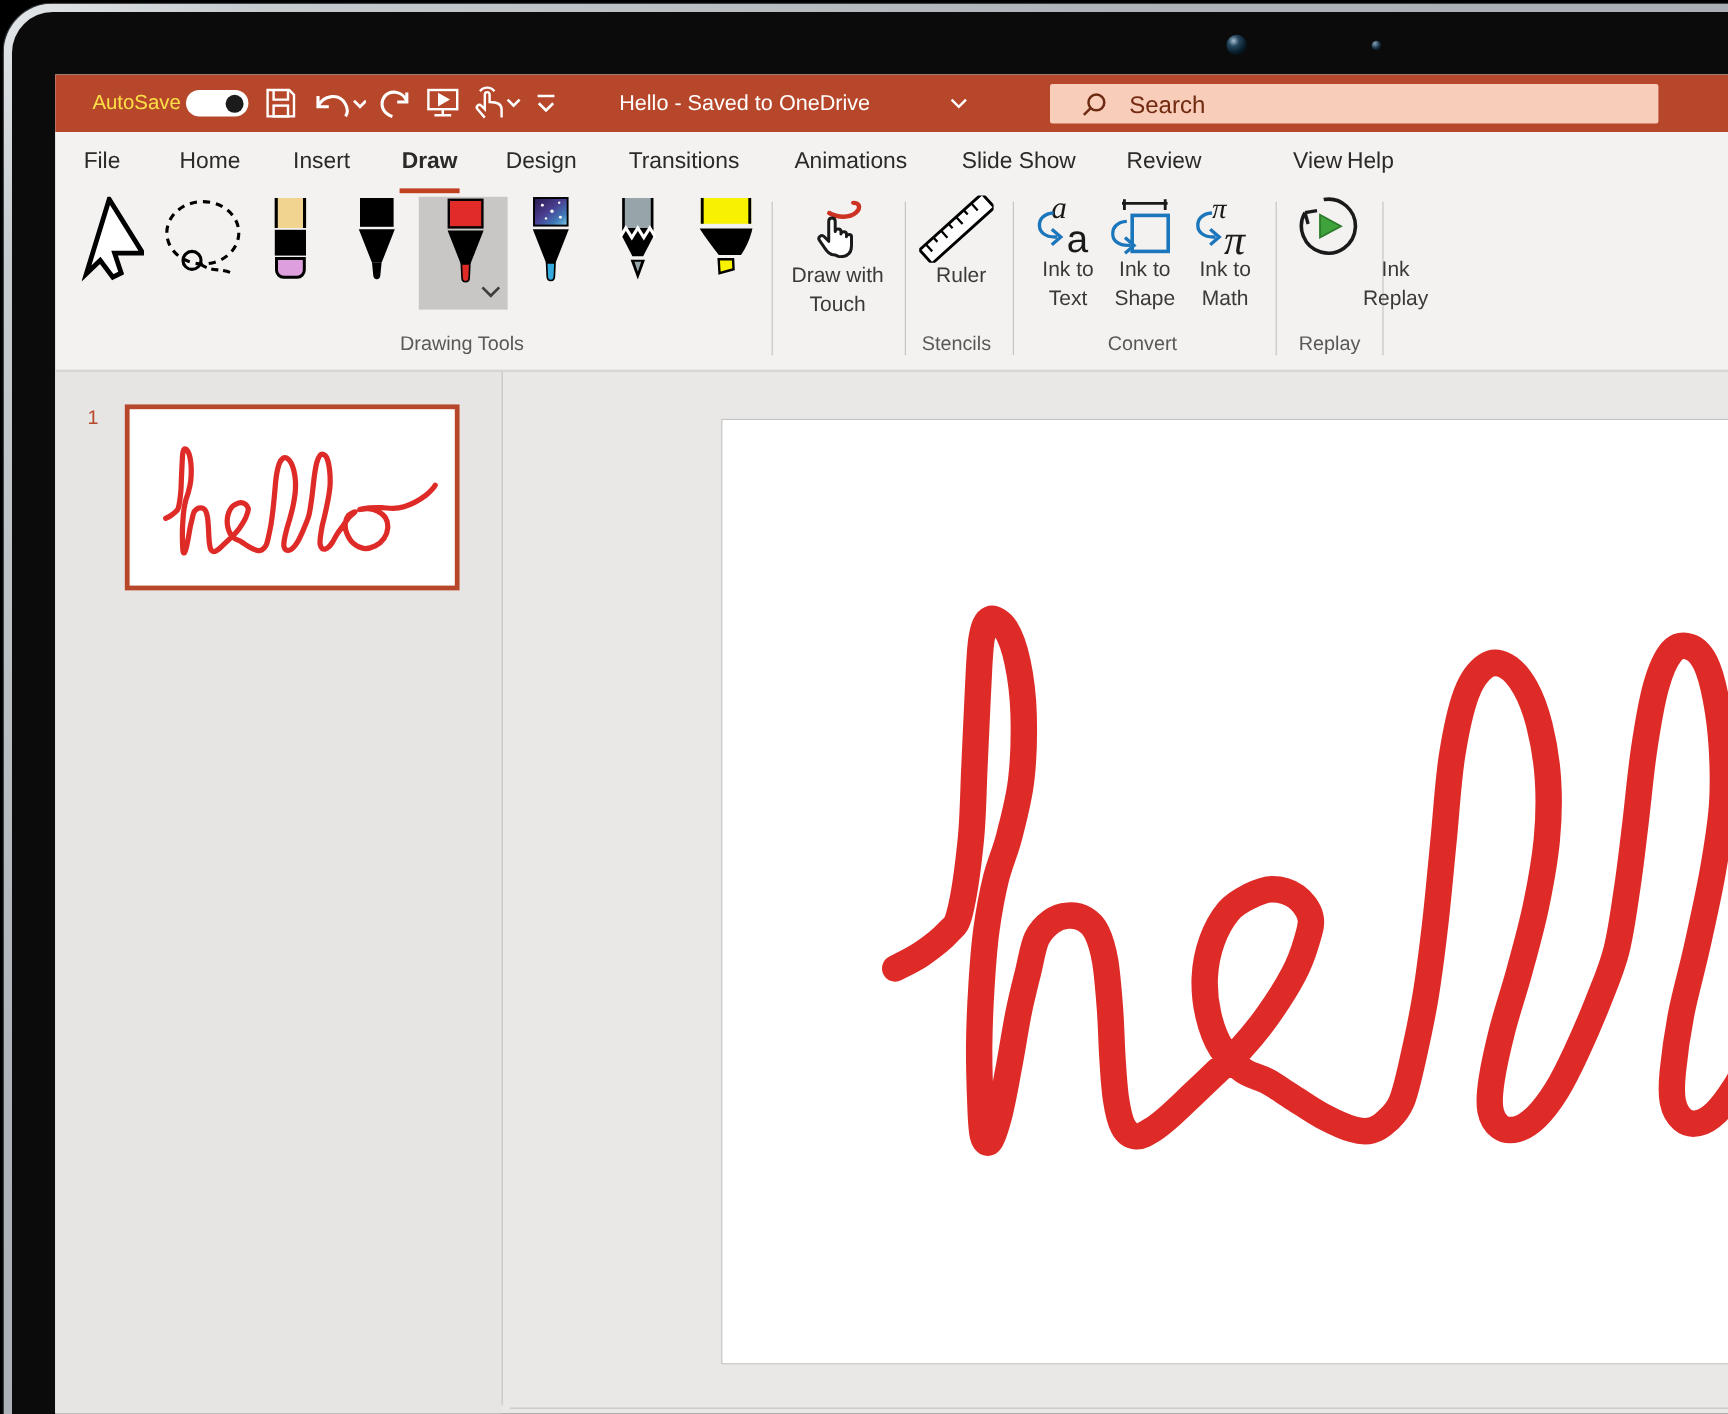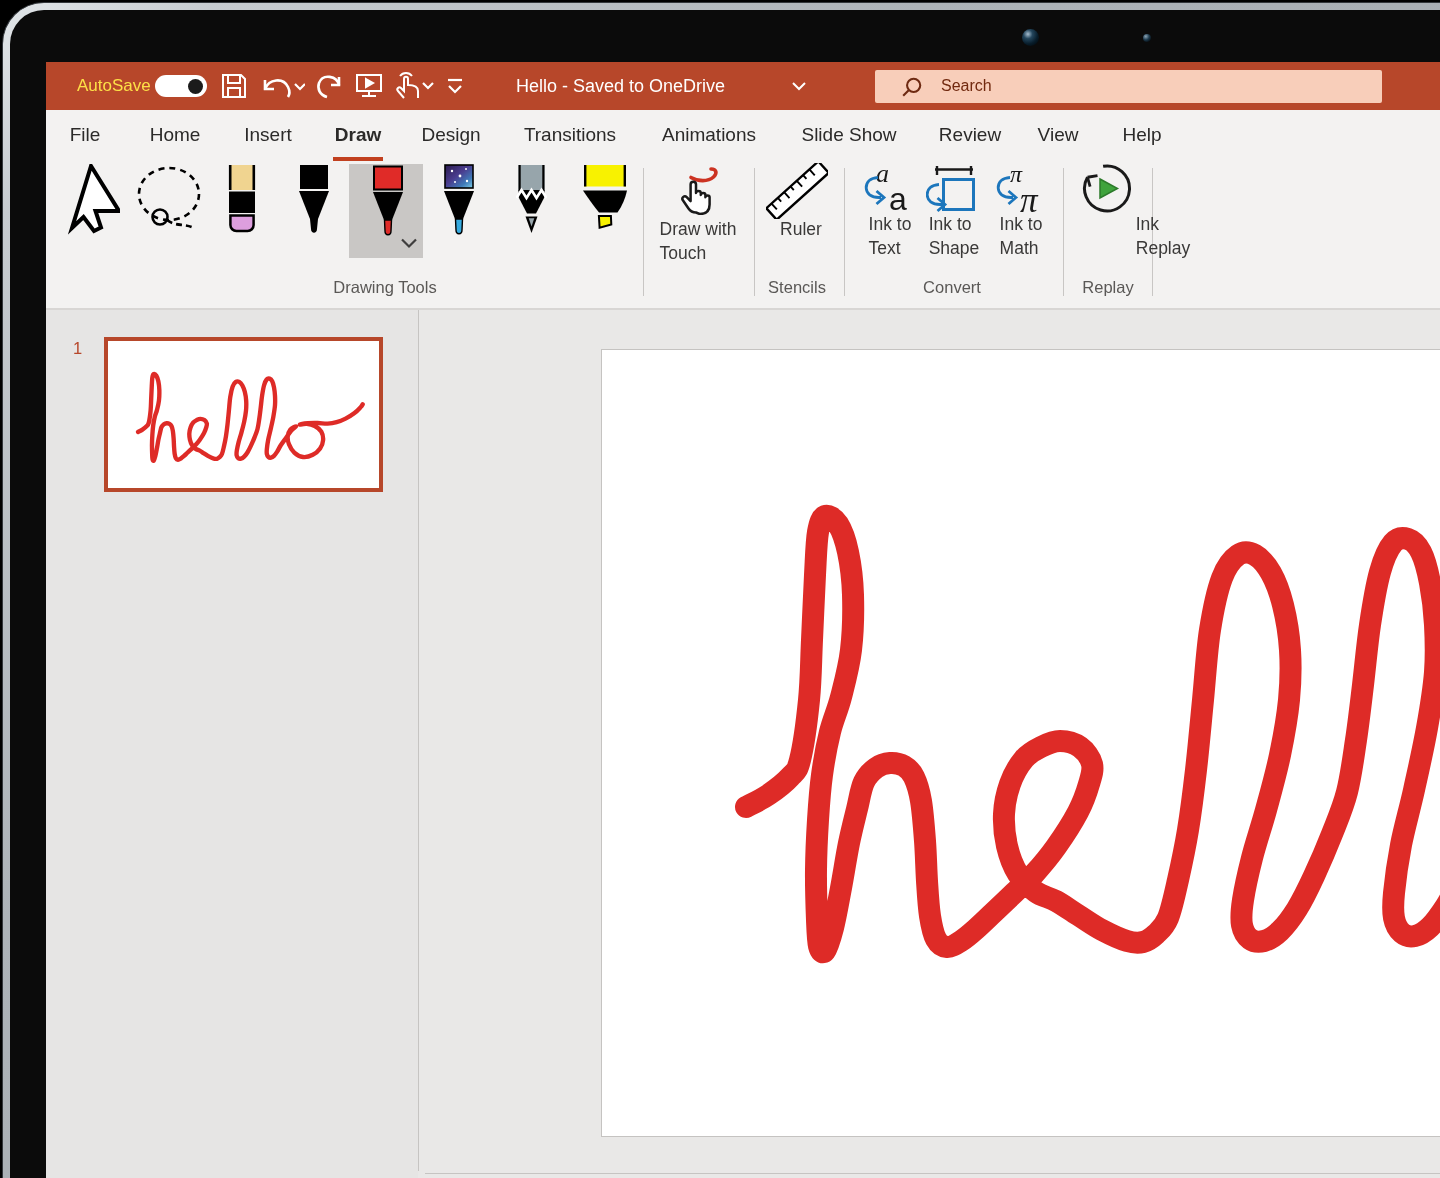--- a/index.html
+++ b/index.html
@@ -11,31 +11,31 @@
   .dot1 { position:absolute; left:1022px; top:29px; width:17px; height:17px; border-radius:50%; background:radial-gradient(circle at 35% 30%, #a8bfd0 0%, #24465d 28%, #081d2b 60%, #000 100%); }
   .dot2 { position:absolute; left:1143px; top:34px; width:8px; height:8px; border-radius:50%; background:radial-gradient(circle at 35% 30%, #8ba4b5 0%, #1d3a4e 45%, #000 90%); }
   
   #titlebar { position:absolute; left:0; top:0; width:1394px; height:48px; background:#B7472A; color:#fff; }
   #autosave { position:absolute; left:31px; top:0; height:48px; line-height:48px; font-size:17px; color:#fde047; }
   #pill { position:absolute; left:109px; top:13px; width:52px; height:22px; background:#fff; border-radius:11px; }
   #pill .on { position:absolute; left:9px; top:2.5px; font-size:14px; font-weight:bold; color:#9a3517;margin-top:30px; }
   #pill .knob { position:absolute; right:4px; top:3.5px; width:15px; height:15px; border-radius:50%; background:#1b1b1b; }
   #doctitle { position:absolute; left:470px; top:0; height:64px; line-height:48px; font-size:18px; color:#fff; }
   #searchbox { position:absolute; left:829px; top:8px; width:507px; height:33px; background:#F8CEBA; border-radius:2px; }
-  #searchbox .stext { position:absolute; left:66px; top:7px; font-size:16px; color:#71290F; }
+  #searchbox .stext { position:absolute; left:66px; top:7px; font-size:20px; color:#71290F; }
   
   #menubar { position:absolute; left:0; top:48px; width:1394px; height:53px; background:#F3F2F1;padding-left:35px; }
   .tab { position:absolute; top:0; height:53px; line-height:50px; font-size:19px; color:#2b2a29; transform:translateX(-50%); }
   #drawtab { font-weight:bold; }
   #drawline { position:absolute; left:287px; top:47px; width:50px; height:3.5px; background:#C1401F; }
   
   #ribbon { position:absolute; left:0; top:101px; width:1394px; height:147px; background:#F3F2F1; border-bottom:2px solid #d8d6d4; }
   .sep { position:absolute; top:5px; width:1px; height:128px; background:#C8C6C4; }
   .grplabel { position:absolute; top:115px; transform:translateX(-50%); font-size:16.5px; color:#5a5856; }
-  .btnlabel { position:absolute; transform:translateX(-50%); font-size:17.5px; color:#3a3938; line-height:24px; }
+  .btnlabel { position:absolute; transform:translateX(-50%); font-size:17.5px; color:#3a3938; text-align:center; line-height:24px; }
   #penbox { position:absolute; left:303px; top:1px; width:74px; height:94px; background:#C9C7C5; }
   
   #work { position:absolute; left:0; top:248px; width:1394px; height:868px; background:#E9E8E7; }
   #panel { position:absolute; left:0; top:0; width:372px; height:868px; background:#E6E5E4; }
   #pdivider { position:absolute; left:372px; top:0; width:1px; height:861px; background:#C6C4C2; }
   #slidenum { position:absolute; left:27px; top:29px; font-size:16.5px; color:#B7472A; }
   #thumb { position:absolute; left:58px; top:27px; width:279px; height:155px; background:#fff; border:4px solid #B7472A; }
   #slide { position:absolute; left:555px; top:39px; width:1000px; height:788px; background:#fff; border:1px solid #C5C3C1; }
   #botline { position:absolute; left:379px; top:863px; width:1015px; height:1px; background:#C6C4C2; }
 </style>
@@ -97,21 +97,21 @@
   <div id="menubar">
     <span class="tab" style="left:39px">File</span>
     <span class="tab" style="left:129px">Home</span>
     <span class="tab" style="left:222px">Insert</span>
     <span class="tab" id="drawtab" style="left:312px">Draw</span>
     <span class="tab" style="left:405px">Design</span>
     <span class="tab" style="left:524px">Transitions</span>
     <span class="tab" style="left:663px">Animations</span>
     <span class="tab" style="left:803px">Slide Show</span>
     <span class="tab" style="left:924px">Review</span>
-    <span class="tab" style="left:1012px">View</span>
+    <span class="tab" style="left:1052px">View</span>
     <span class="tab" style="left:1096px">Help</span>
     <div id="drawline"></div>
   </div>
   <div id="ribbon">
     <div class="sep" style="left:597px"></div>
     <div class="sep" style="left:708px"></div>
     <div class="sep" style="left:798px"></div>
     <div class="sep" style="left:1017px"></div>
     <div class="sep" style="left:1106px"></div>
     <div id="penbox"></div>

